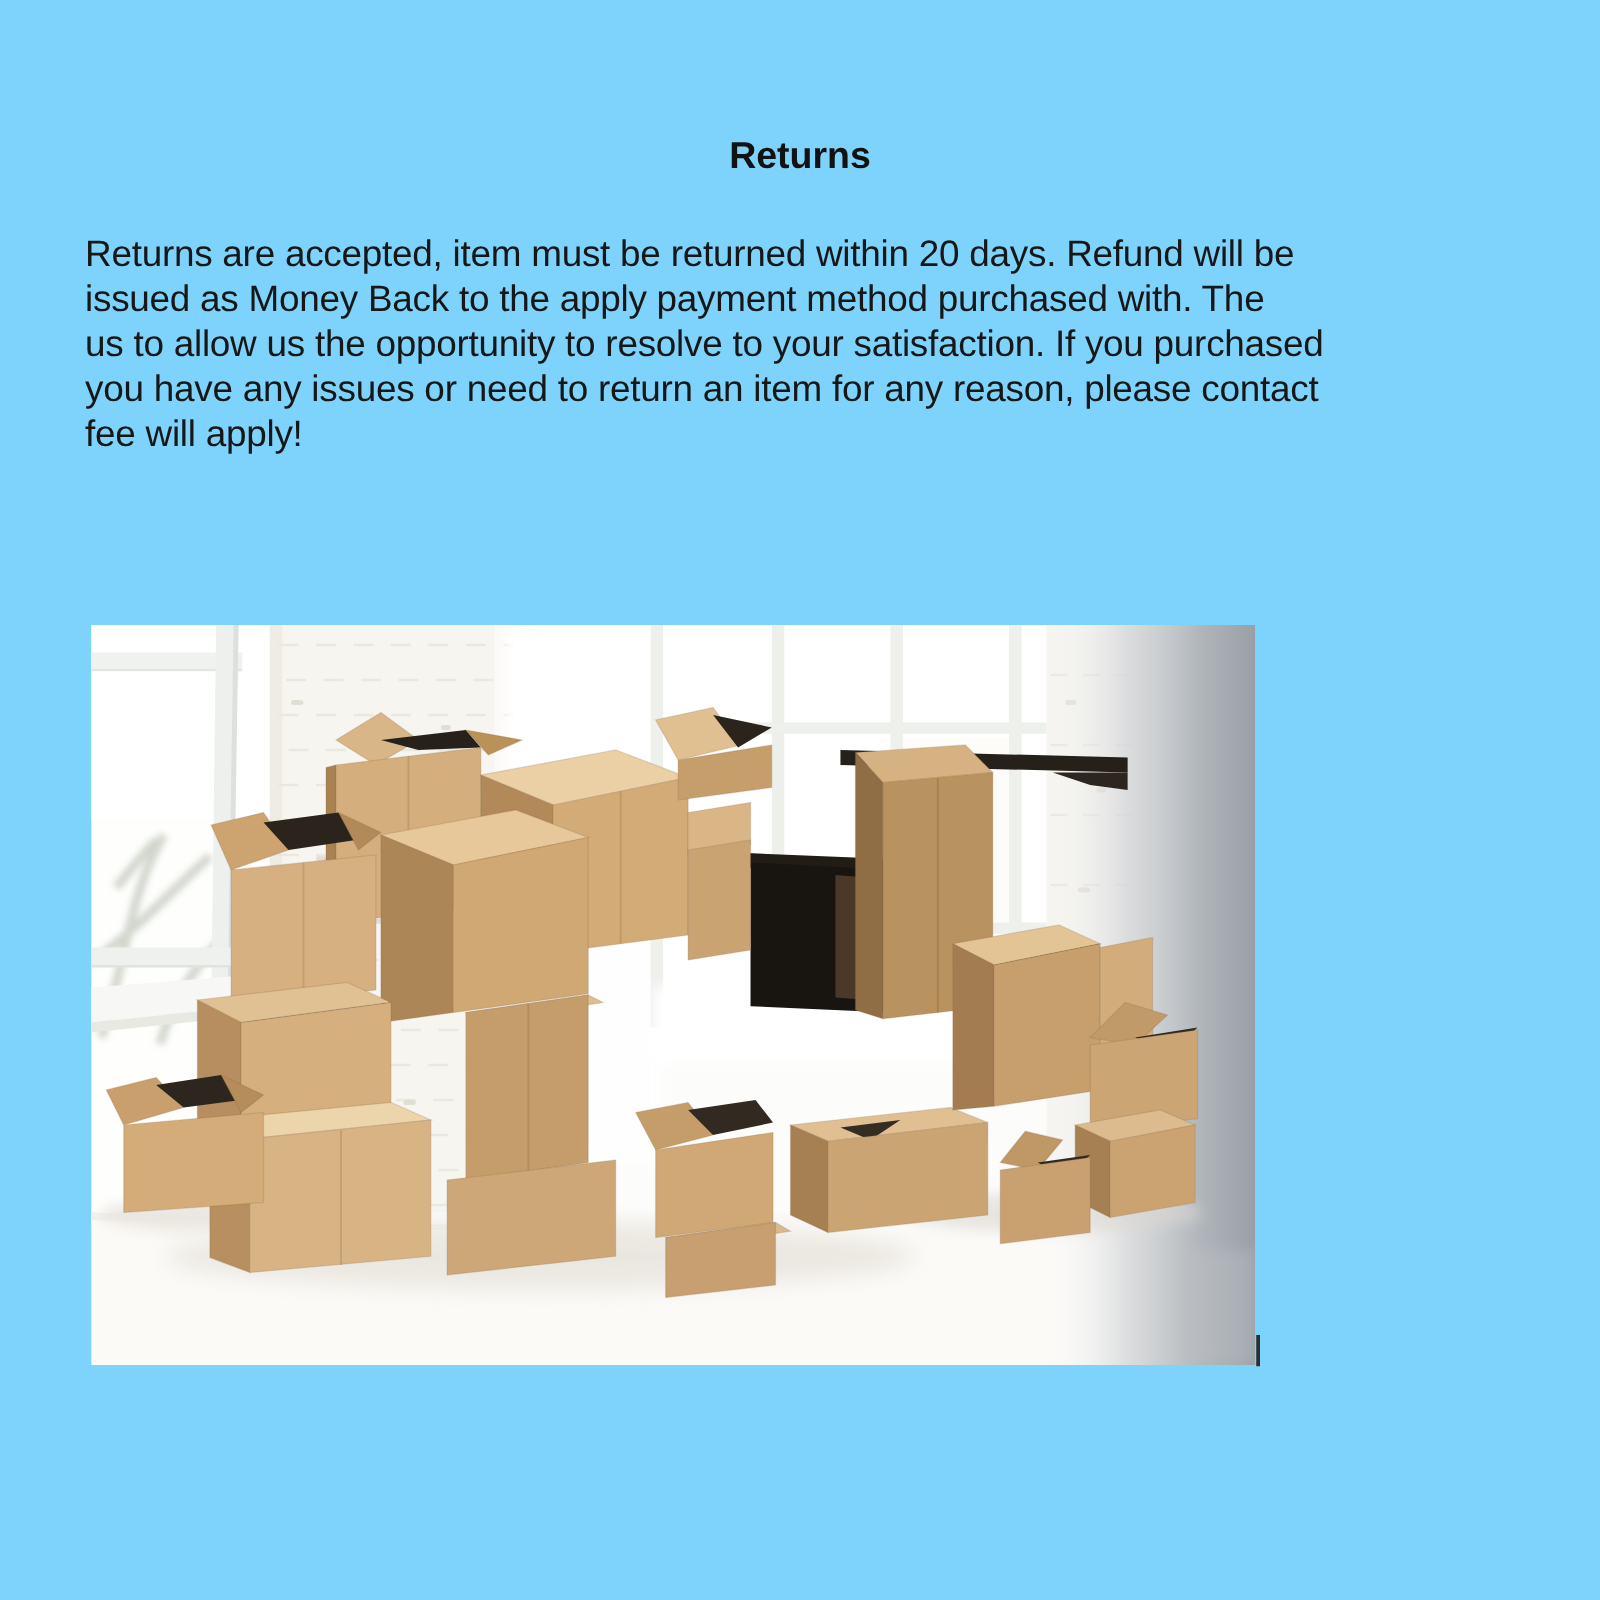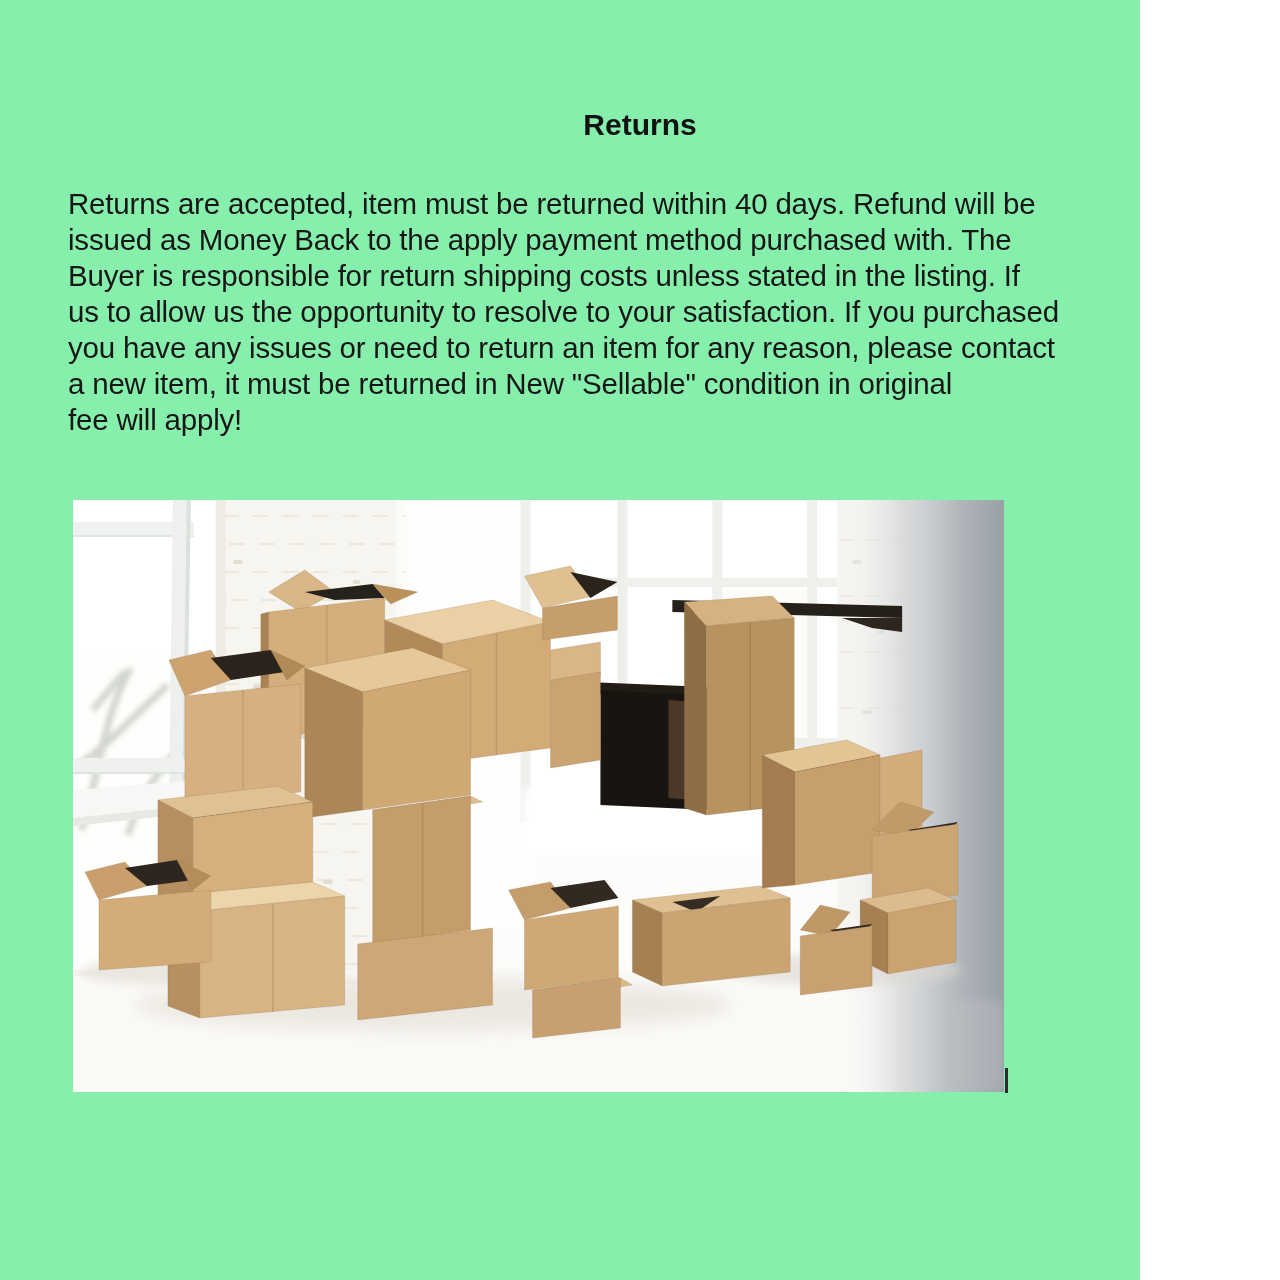--- a/index.html
+++ b/index.html
@@ -2,23 +2,23 @@
 <html><head>
 <meta charset="utf-8">
 <style>
   html, body {
     margin: 0;
     padding: 0;
     background: #ffffff;
   }
   .page {
     position: relative;
-    width: 1140px;
+    width: 1280px;
     height: 1280px;
-    background: #86efac;
+    background: #7dd3fc;
     font-family: "Liberation Sans", sans-serif;
     color: #161616;
     overflow: hidden;
   }
   .title {
     position: absolute;
     top: 108px;
     left: 0;
     width: 1280px;
     margin: 0;
@@ -64,26 +64,24 @@
   }
 </style>
 </head>
 <body>
 
 <div class="page">
 
   <h1 class="title">Returns</h1>
 
   <div class="body-text">
-    <div class="line">Returns are accepted, item must be returned within 40 days. Refund will be</div>
+    <div class="line">Returns are accepted, item must be returned within 20 days. Refund will be</div>
     <div class="line">issued as Money Back to the apply payment method purchased with. The</div>
-    <div class="line">Buyer is responsible for return shipping costs unless stated in the listing. If</div>
     <div class="line">us to allow us the opportunity to resolve to your satisfaction. If you purchased</div>
     <div class="line">you have any issues or need to return an item for any reason, please contact</div>
-    <div class="line">a new item, it must be returned in New "Sellable" condition in original</div>
     <div class="line">fee will apply!</div>
   </div>
 
   <figure class="photo">
     <svg viewBox="0 0 932 592" preserveAspectRatio="none">
       <defs>
         <linearGradient id="gw" x1="0" y1="0" x2="1" y2="0">
           <stop offset="0" stop-color="#ffffff" stop-opacity="0"></stop>
           <stop offset="0.4" stop-color="#d5d7d9" stop-opacity="0.8"></stop>
           <stop offset="0.75" stop-color="#b0b5ba" stop-opacity="1"></stop>

